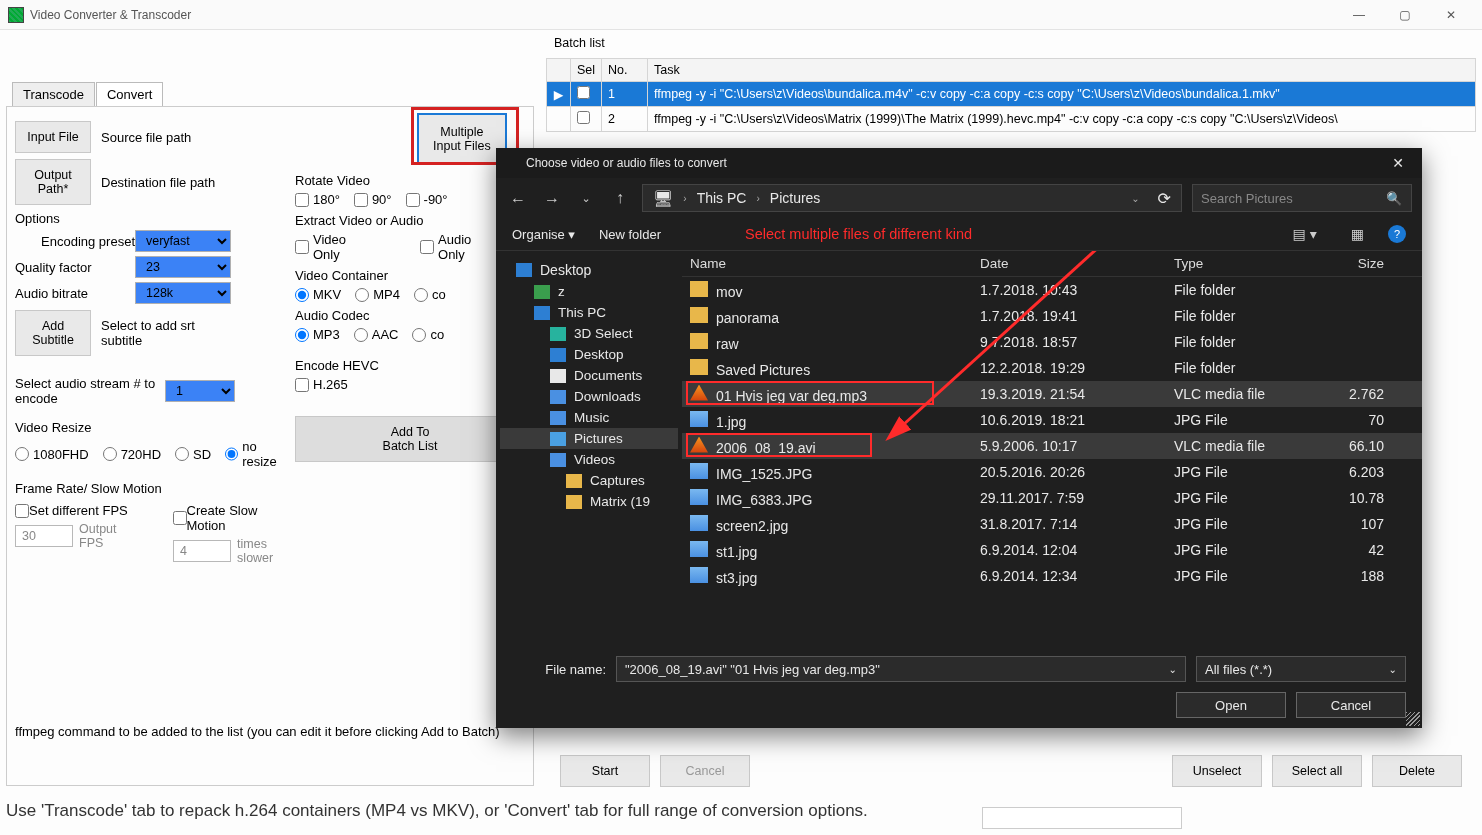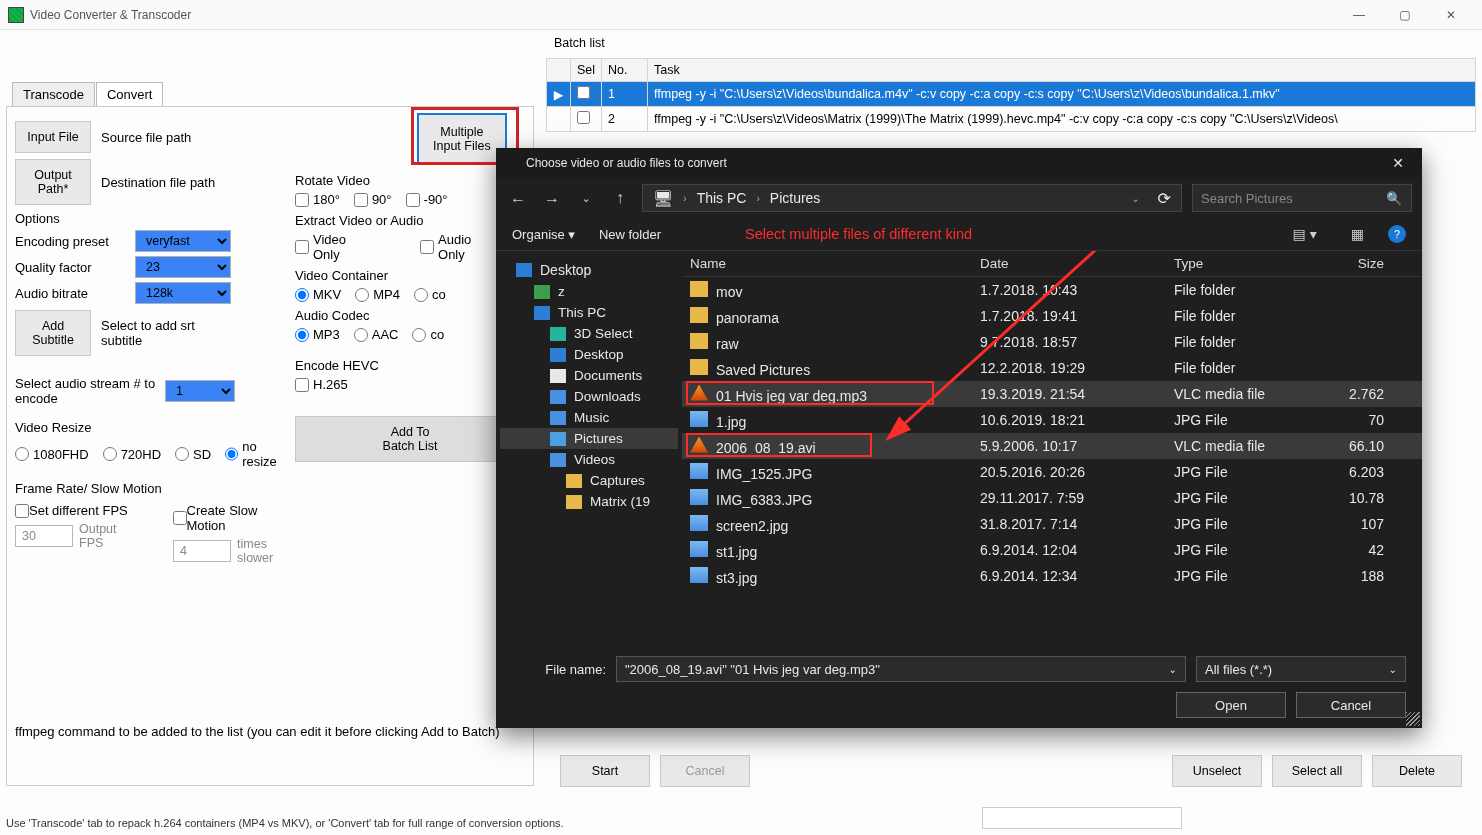--- a/index.html
+++ b/index.html
@@ -87,21 +87,21 @@
 .red-outline { position:absolute; border:2px solid #ff2b2b; pointer-events:none;}
 .arrow-svg { position:absolute; pointer-events:none; }
 .fd-bottom { padding:10px 16px; display:flex; flex-direction:column; gap:10px; }
 .fd-bottom-row { display:flex; align-items:center; gap:10px;}
 .fd-bottom-row .lab { font-size:13px; width:94px; text-align:right;}
 .fd-input { flex:1; background:#2b2b2b; border:1px solid #555; height:26px; padding:0 8px; font-size:13px; color:#e8e8e8; display:flex; align-items:center; justify-content:space-between;}
 .fd-sel { width:210px; background:#2b2b2b; border:1px solid #555; height:26px; padding:0 8px; font-size:13px; display:flex; align-items:center; justify-content:space-between;}
 .fd-btn { width:110px; height:26px; background:#2b2b2b; border:1px solid #666; font-size:13px; display:flex; align-items:center; justify-content:center;}
 .help-icon{width:18px;height:18px;border-radius:50%;background:#1a79d6;color:#fff;display:inline-flex;align-items:center;justify-content:center;font-size:11px;}
 
-.statusbar { position:absolute; bottom:6px; left:6px; font-size:11px; color:#333; }
+.statusbar { position:absolute; bottom:14px; left:6px; font-size:17px; color:#333; }
 .status-box { position:absolute; bottom:6px; right:300px; width:200px; height:22px; border:1px solid #ccc; background:#fff;}
 .right-footer-btns { position:absolute; bottom:48px; right:20px; display:flex; gap:10px;}
 .left-footer-btns { position:absolute; bottom:48px; left:560px; display:flex; gap:10px;}
 
 .resize-grip { position:absolute; right:2px; bottom:2px; width:14px; height:14px;
   background: repeating-linear-gradient(135deg,#999,#999 1px,transparent 1px,transparent 3px);}
 </style>
 </head>
 <body>
 
@@ -130,21 +130,21 @@
             <span class="lbl">Source file path</span>
           </div>
           <div class="field-row">
             <div class="btn big" style="white-space:pre-line">Output
 Path*</div>
             <span class="lbl">Destination file path</span>
           </div>
 
           <div class="group-title">Options</div>
           <div class="opt-row">
-            <span style="width:120px; font-size:13px;">Encoding preset</span>
+            <span style="width:120px; font-size:13px;text-align:right;">Encoding preset</span>
             <select class="select"><option>veryfast</option></select>
           </div>
           <div class="opt-row">
             <span style="width:120px; font-size:13px;">Quality factor</span>
             <select class="select"><option>23</option></select>
           </div>
           <div class="opt-row">
             <span style="width:120px; font-size:13px;">Audio bitrate</span>
             <select class="select"><option>128k</option></select>
           </div>

